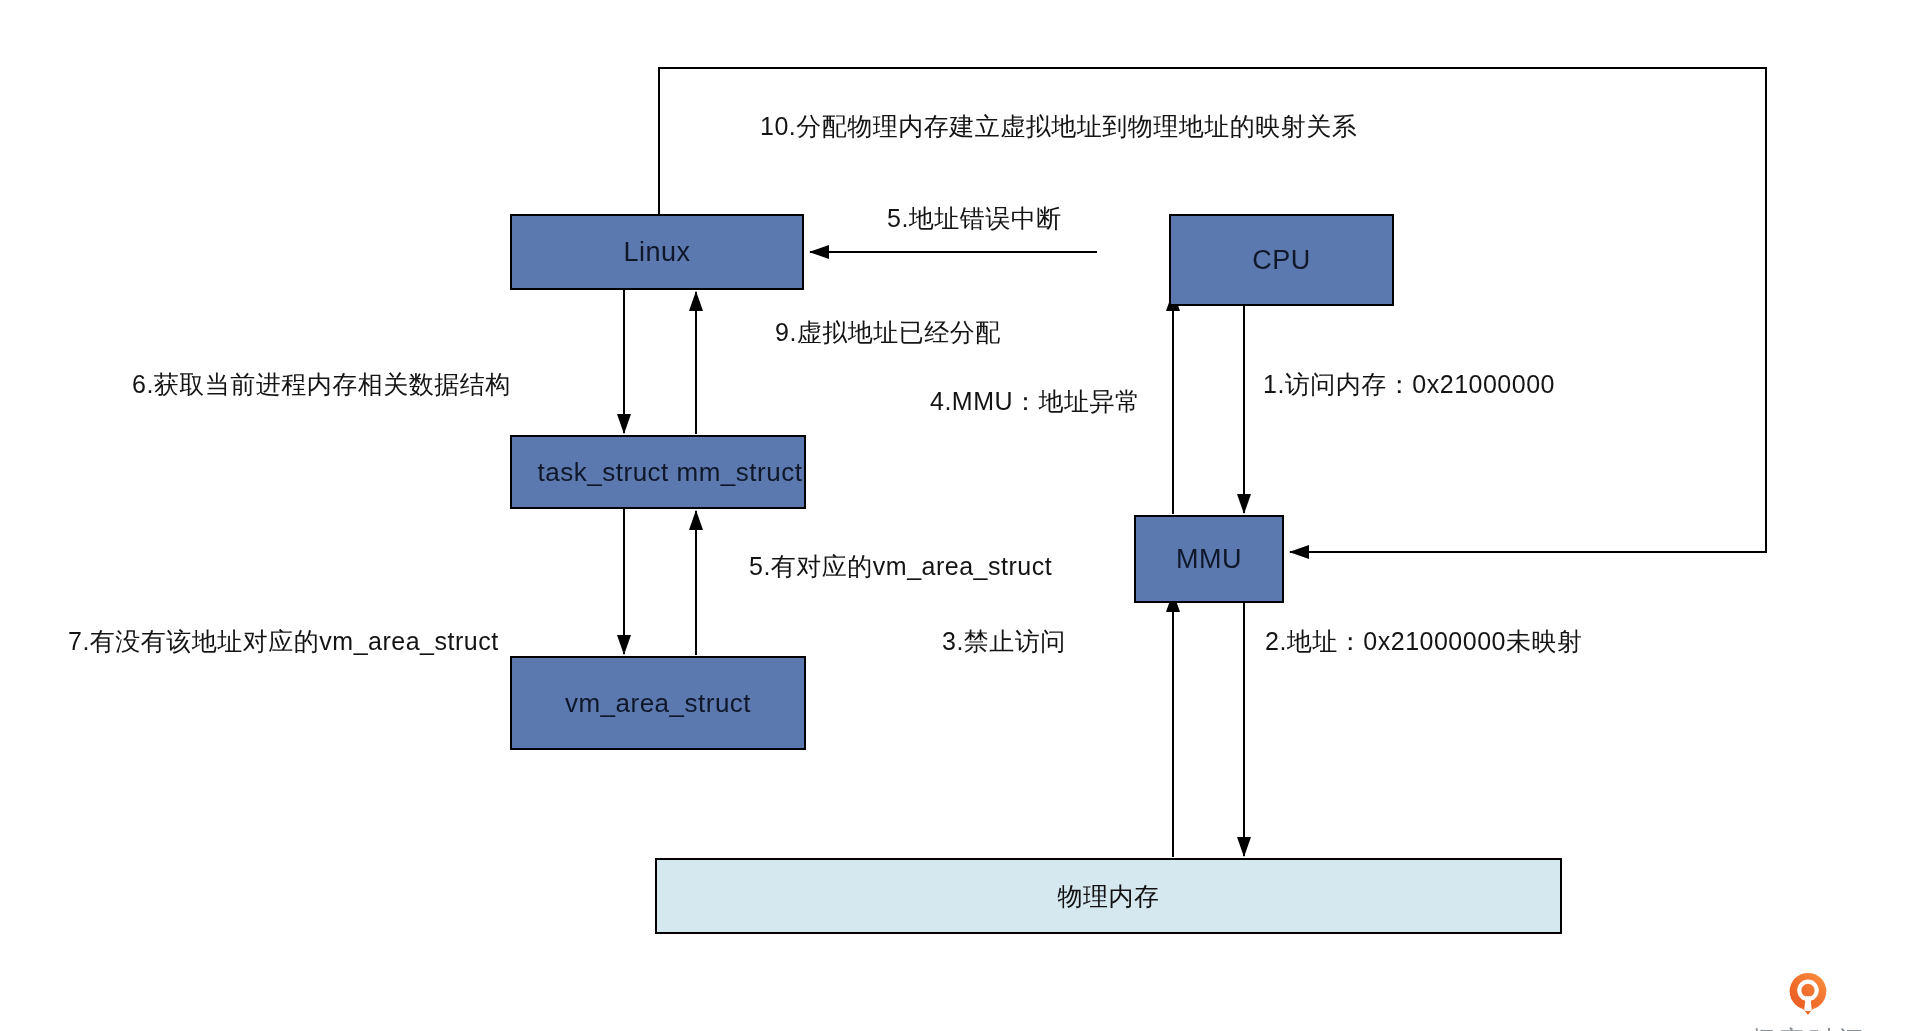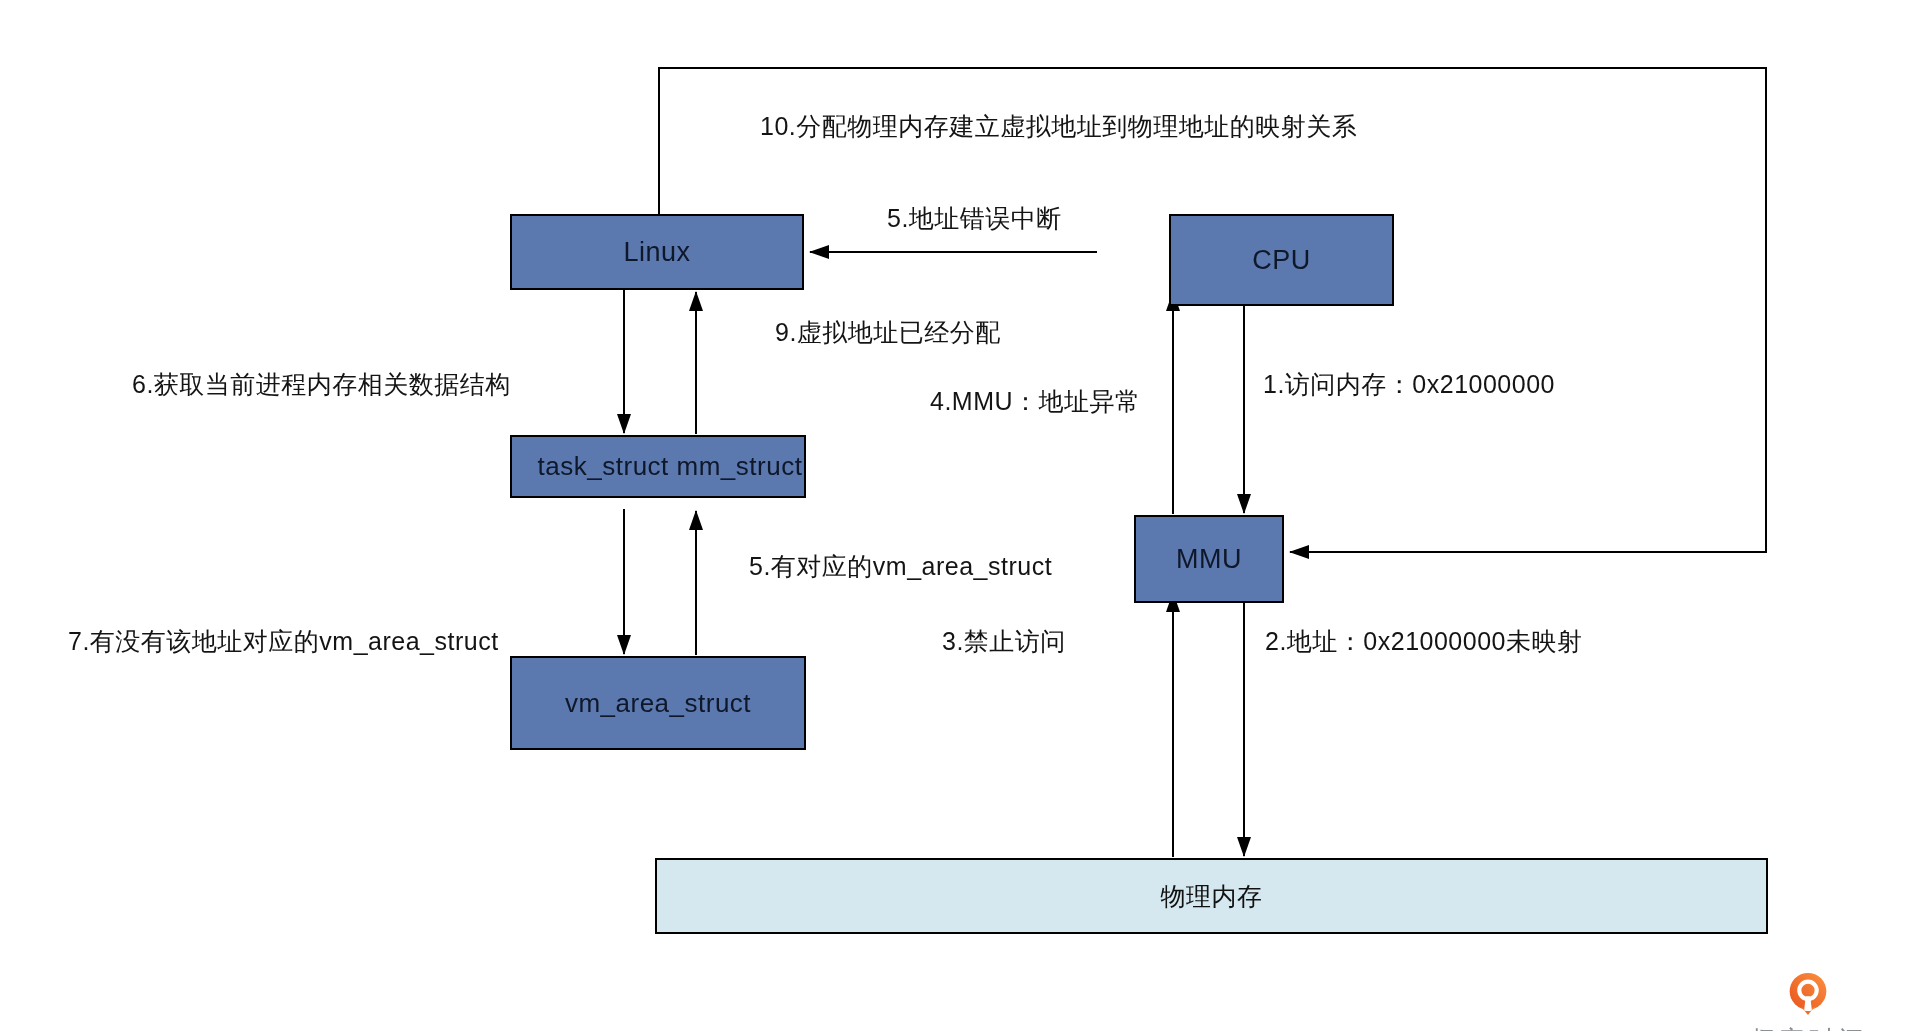--- a/index.html
+++ b/index.html
@@ -59,33 +59,33 @@
   </svg>
 
   <div class="node" style="left:510px; top:214px; width:294px; height:76px;">
     <span class="node-label">Linux</span>
   </div>
 
   <div class="node" style="left:1149px; top:214px; width:225px; height:92px;margin-left:20px;">
     <span class="node-label">CPU</span>
   </div>
 
-  <div class="node" style="left:510px; top:435px; width:296px; height:63px;padding-left:24px;">
+  <div class="node" style="left:510px; top:435px; width:296px; height:74px;padding-left:24px;">
     <span class="node-label" style="font-size:26px;">task_struct mm_struct</span>
   </div>
 
   <div class="node" style="left:510px; top:656px; width:296px; height:94px;">
     <span class="node-label" style="font-size:26px;">vm_area_struct</span>
   </div>
 
   <div class="node" style="left:1134px; top:515px; width:150px; height:88px;">
     <span class="node-label">MMU</span>
   </div>
 
-  <div class="node mem" style="left:655px; top:858px; width:1113px; height:76px;">
+  <div class="node mem" style="left:655px; top:858px; width:907px; height:76px;">
     <span class="node-label">物理内存</span>
   </div>
 
   <div class="edge-label" style="left:760px;  top:110px;">10.分配物理内存建立虚拟地址到物理地址的映射关系</div>
   <div class="edge-label" style="left:887px;  top:202px;">5.地址错误中断</div>
   <div class="edge-label" style="left:775px;  top:316px;">9.虚拟地址已经分配</div>
   <div class="edge-label" style="left:132px;  top:368px;">6.获取当前进程内存相关数据结构</div>
   <div class="edge-label" style="left:930px;  top:385px;">4.MMU：地址异常</div>
   <div class="edge-label" style="left:1263px; top:368px;">1.访问内存：0x21000000</div>
   <div class="edge-label" style="left:749px;  top:550px;">5.有对应的vm_area_struct</div>

